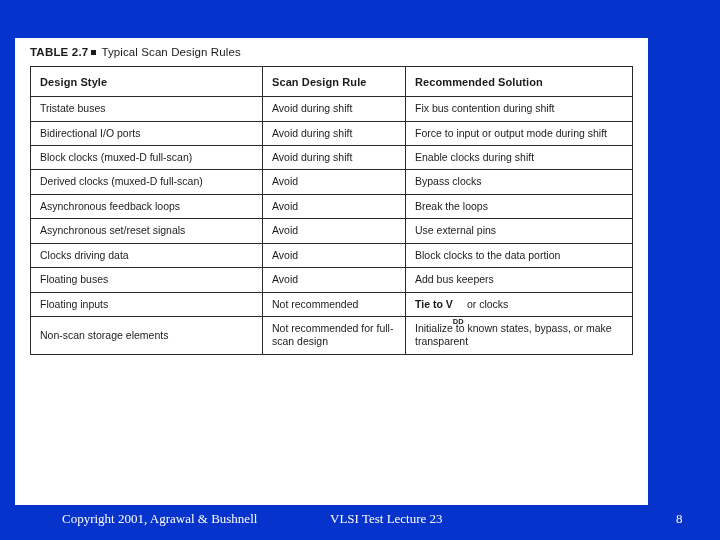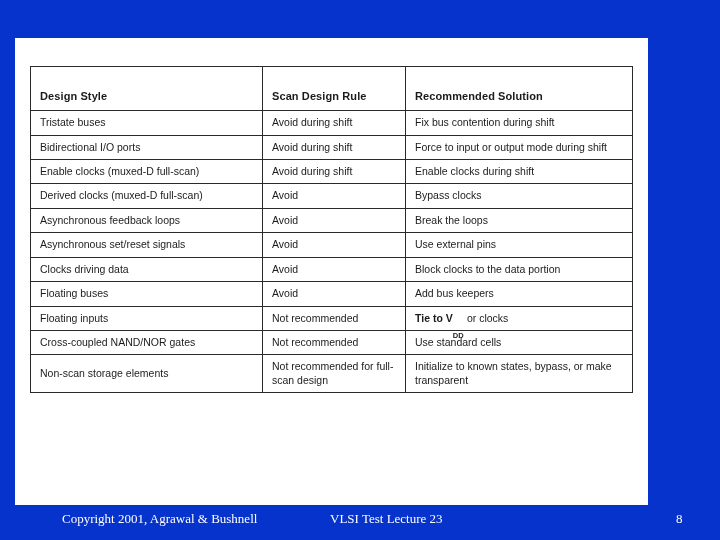--- a/index.html
+++ b/index.html
@@ -66,21 +66,21 @@
     border: 1px solid #2a2a2a;
     padding: 5px 8px 5px 9px;
     text-align: left;
     vertical-align: middle;
     line-height: 1.28;
   }
   #scan-rules-table th {
     font-weight: bold;
     font-size: 11px;
     letter-spacing: 0.1px;
-    padding-top: 22px;
+    padding-top: 8px;
     padding-bottom: 7px;
   }
   .col-style   { width: 232px; }
   .col-rule    { width: 143px; }
   .col-sol     { width: 227px; }
 
   tr.tall td { padding-top: 7px; padding-bottom: 8px; }
 
   .sub { font-size: 7.5px; vertical-align: baseline; position: relative; top: 16px; letter-spacing: 0.2px;}
   .vdd { font-weight: bold; }
@@ -112,20 +112,23 @@
     position: absolute;
     left: 676px;
     top: 6px;
   }
 </style>
 </head>
 <body>
 
 <div id="slide-panel">
 
+  <div id="table-caption">
+    <span class="cap-label">TABLE 2.7</span><span class="cap-square"></span><span class="cap-title">Typical Scan Design Rules</span>
+  </div>
 
   <table id="scan-rules-table">
     <colgroup>
       <col class="col-style">
       <col class="col-rule">
       <col class="col-sol">
     </colgroup>
     <thead>
       <tr>
         <th>Design Style</th>
@@ -138,21 +141,21 @@
         <td>Tristate buses</td>
         <td>Avoid during shift</td>
         <td>Fix bus contention during shift</td>
       </tr>
       <tr class="tall">
         <td>Bidirectional I/O ports</td>
         <td>Avoid during shift</td>
         <td>Force to input or output mode during shift</td>
       </tr>
       <tr>
-        <td>Enable clocks (muxed-D full-scan)</td>
+        <td>Block clocks (muxed-D full-scan)</td>
         <td>Avoid during shift</td>
         <td>Enable clocks during shift</td>
       </tr>
       <tr>
         <td>Derived clocks (muxed-D full-scan)</td>
         <td>Avoid</td>
         <td>Bypass clocks</td>
       </tr>
       <tr>
         <td>Asynchronous feedback loops</td>
@@ -171,25 +174,20 @@
       </tr>
       <tr>
         <td>Floating buses</td>
         <td>Avoid</td>
         <td>Add bus keepers</td>
       </tr>
       <tr>
         <td>Floating inputs</td>
         <td>Not recommended</td>
         <td><span class="vdd">Tie to V</span><span class="sub vdd">DD</span><span> or clocks</span></td>
-      </tr>
-      <tr>
-        <td>Cross-coupled NAND/NOR gates</td>
-        <td>Not recommended</td>
-        <td>Use standard cells</td>
       </tr>
       <tr class="tall">
         <td>Non-scan storage elements</td>
         <td>Not recommended for full-scan design</td>
         <td>Initialize to known states, bypass, or make transparent</td>
       </tr>
     </tbody>
   </table>
 
 </div>

